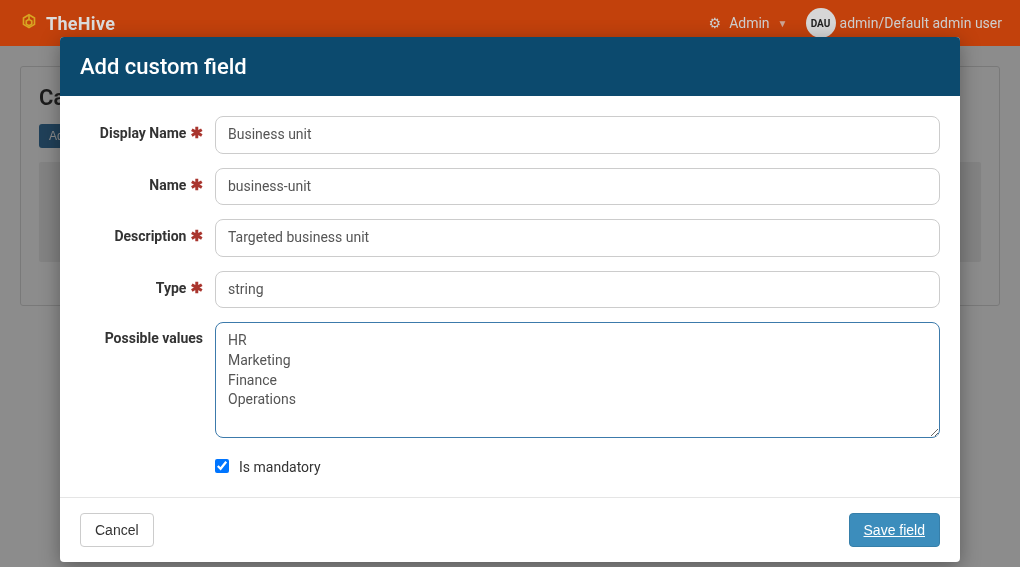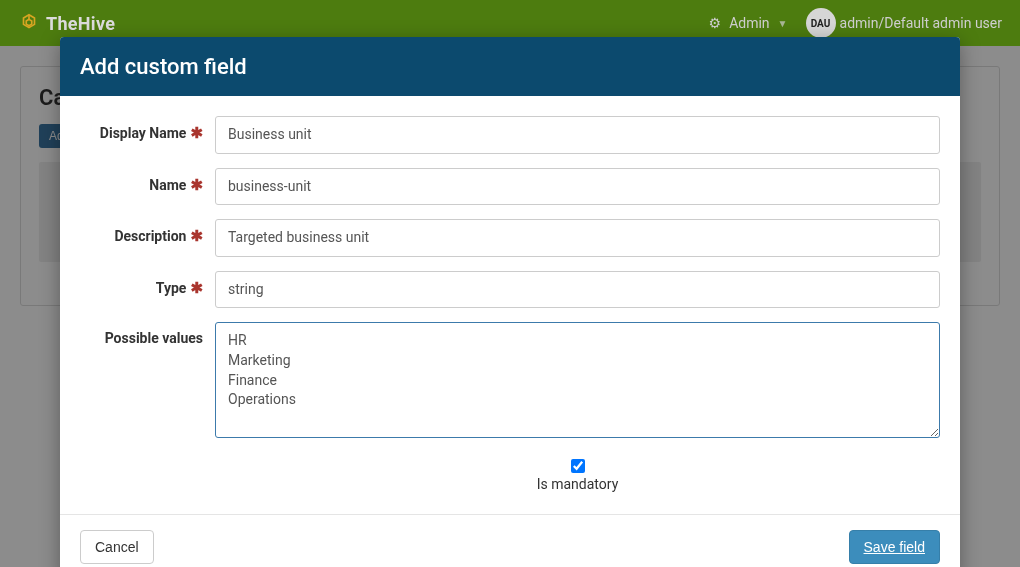--- a/index.html
+++ b/index.html
@@ -13,21 +13,21 @@
       color: #333;
       background: #fff;
       width: 1020px;
       height: 567px;
       overflow: hidden;
       position: relative;
     }
 
     
     .navbar {
-      background: #4d7c0f;
+      background: #c2410c;
       height: 46px;
       display: flex;
       align-items: center;
       padding: 16px 18px;
       color: #c8c8c8;
     }
     .navbar-brand {
       display: flex;
       align-items: center;
       gap: 6px;
@@ -164,37 +164,36 @@
     }
     .form-control-wrap {
       flex: 1;
     }
     .form-control {
       width: 100%;
       padding: 8px 12px;
       font-size: 14px;
       color: #555;
       border: 1px solid #ccc;
-      border-radius: 3px;
+      border-radius: 8px;
       font-family: inherit;
       line-height: 1.4;
     }
     .form-control.active {
       border-color: #3c7aab;
     }
     textarea.form-control {
       resize: vertical;
       min-height: 110px;
     }
     .checkbox-wrap {
       display: flex;
-      align-items: center;
-      gap: 3px;
+      align-items: flex-start;
+      gap: 10px;
       padding-top: 4px;
-      flex-direction: column;
     }
     .checkbox-wrap input[type="checkbox"] {
       width: 14px;
       height: 14px;
       cursor: pointer;
     }
     .modal-footer {
       border-top: 1px solid #e5e5e5;
       padding: 15px 20px;
       display: flex;

